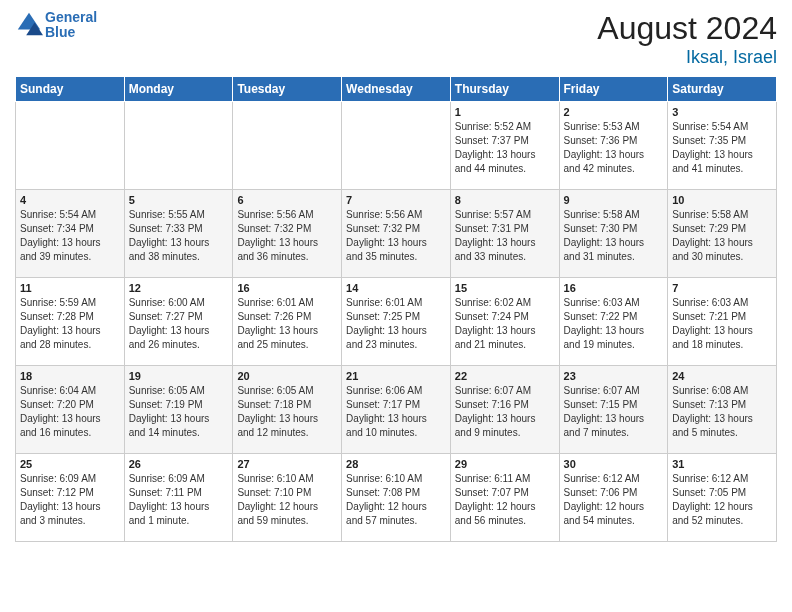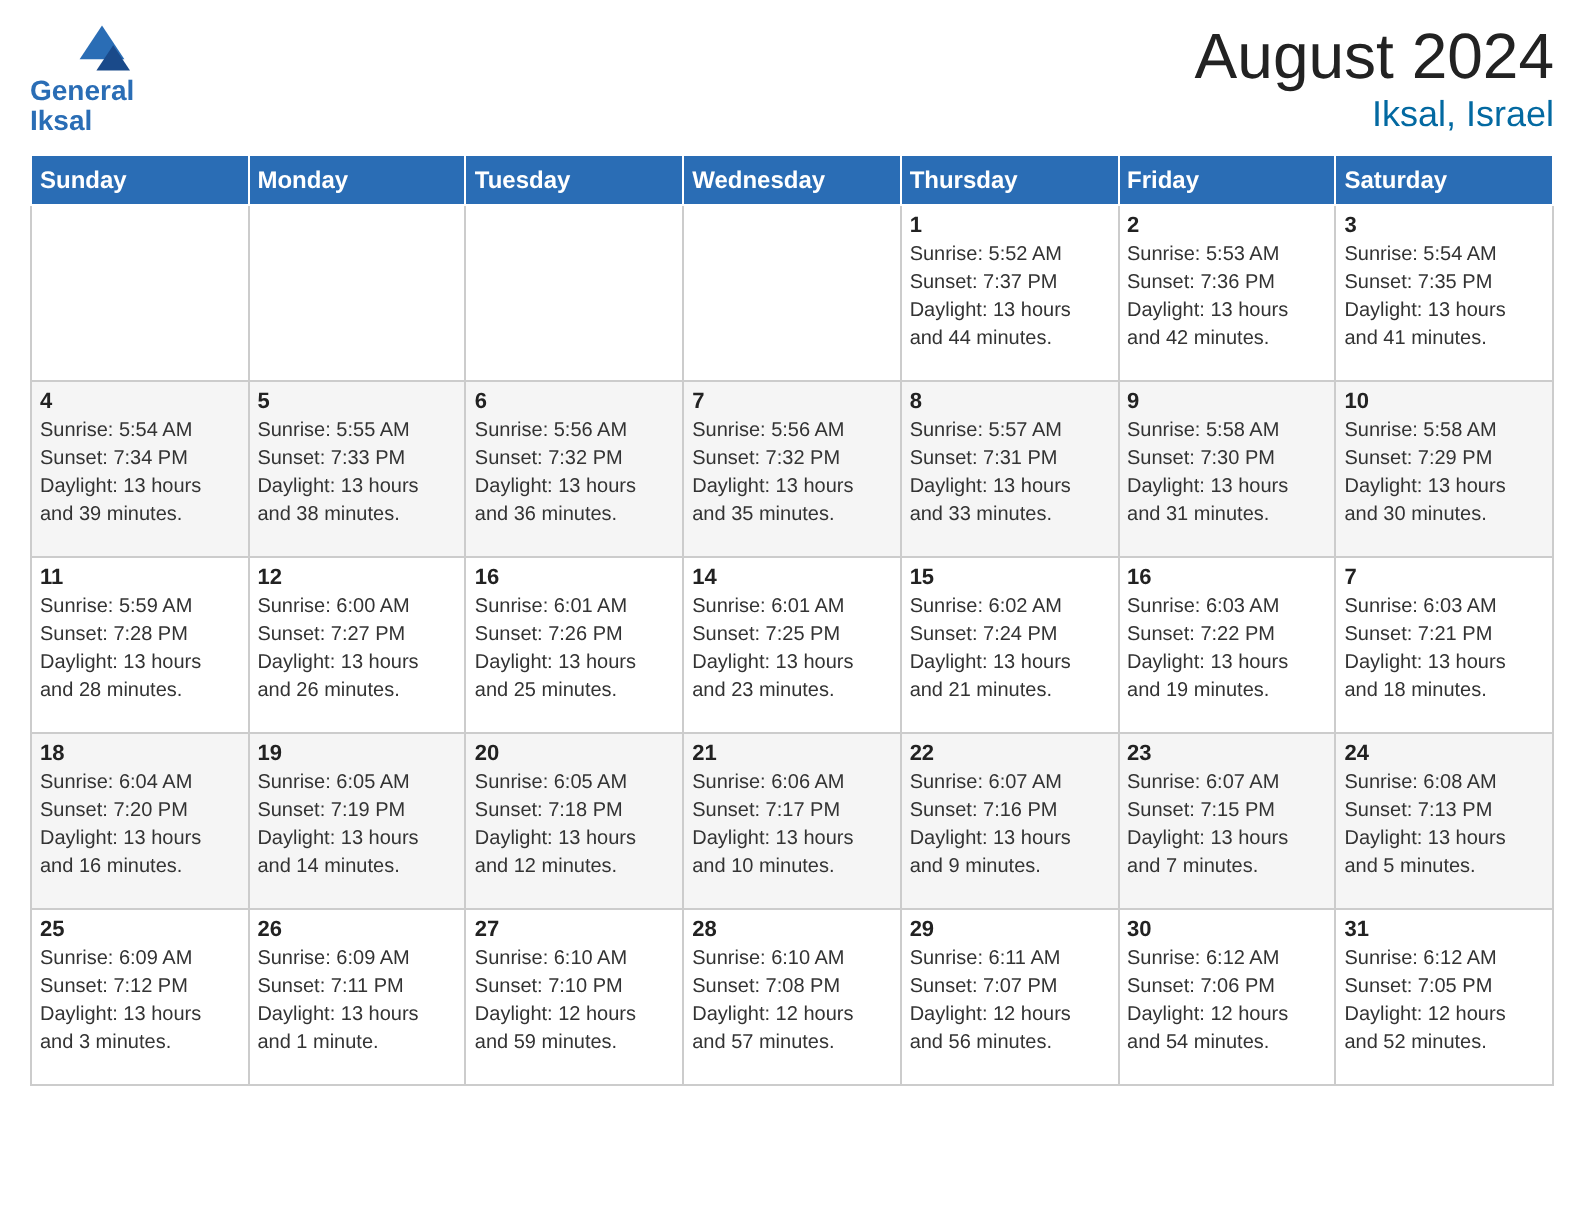--- a/index.html
+++ b/index.html
@@ -11,22 +11,21 @@
       padding: 10px 15px;
     }
     .header {
       display: flex;
       justify-content: space-between;
       align-items: flex-start;
       margin-bottom: 8px;
     }
     .logo {
       display: flex;
-      align-items: flex-end;
-      flex-direction: column;
+      align-items: flex-start;
     }
     .logo-icon {
       width: 28px;
       height: 28px;
       margin-right: 2px;
     }
     .title-block {
       text-align: right;
     }
     .month-year {
@@ -86,21 +85,21 @@
 
 <div class="header">
   <div class="logo">
     <svg class="logo-icon" viewBox="0 0 40 40">
       <polygon points="20,4 36,28 4,28" fill="#2a6db5"></polygon>
       <polygon points="28,18 40,36 16,36" fill="#1a4a8a"></polygon>
     </svg>
     <div>
       <div style="font-size:14px;font-weight:bold;color:#1a1a2e;line-height:1.1;">
         <span style="color:#2a6db5;">General</span><br>
-        <span style="color:#2a6db5;">Iksal</span>
+        <span style="color:#2a6db5;">Blue</span>
       </div>
     </div>
   </div>
   <div class="title-block">
     <div class="month-year">August 2024</div>
     <div class="location">Iksal, Israel</div>
   </div>
 </div>
 
 <table>

